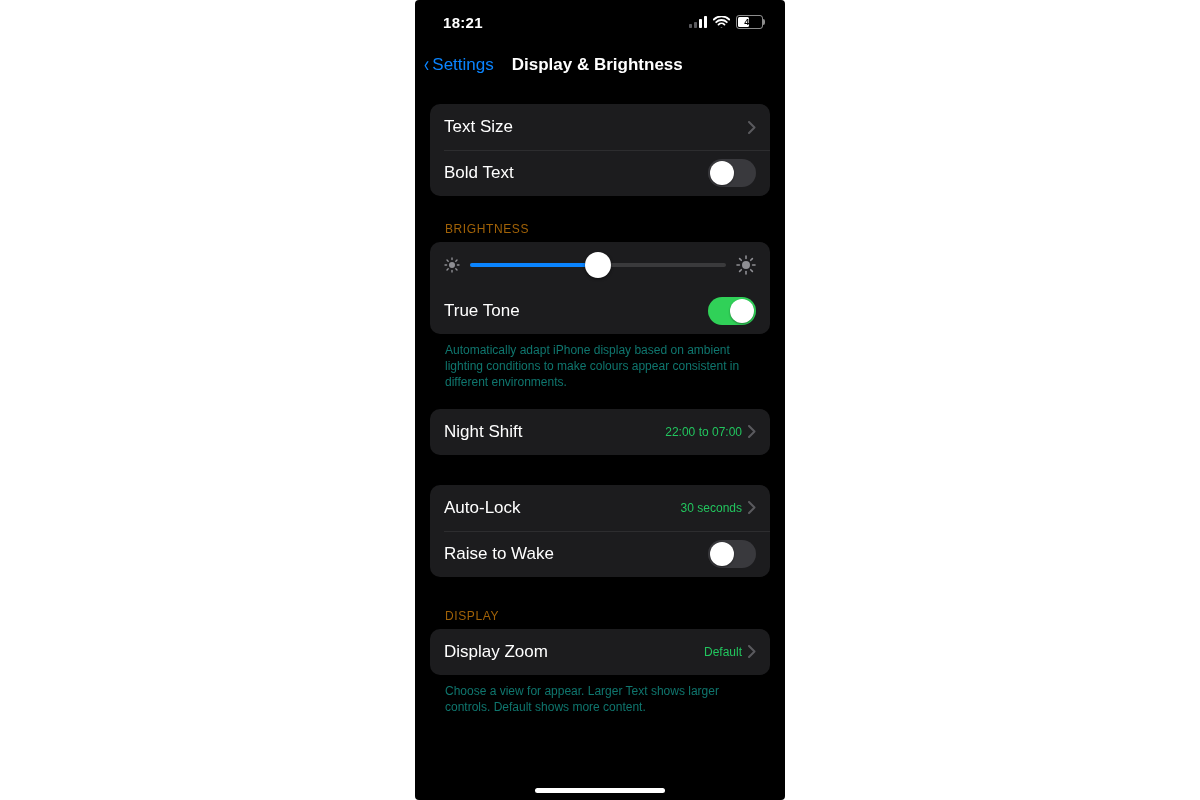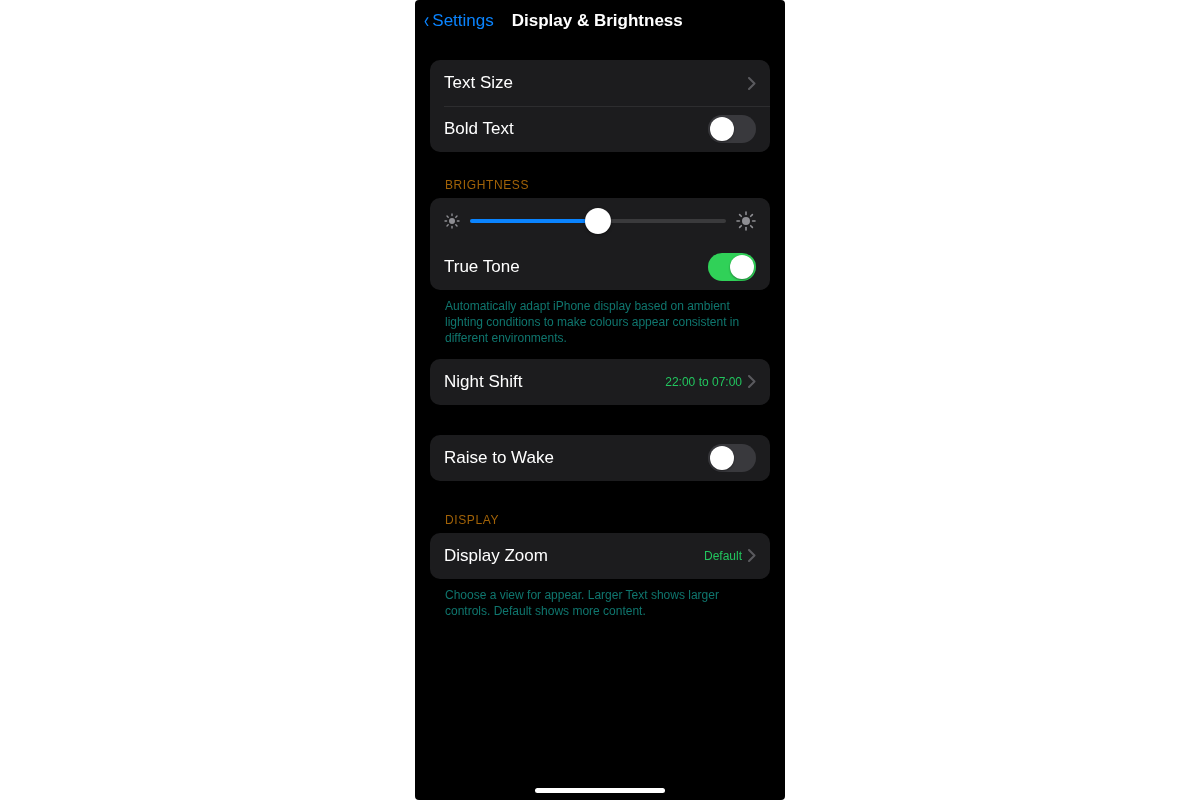--- a/index.html
+++ b/index.html
@@ -251,20 +251,45 @@
     background: #ffffff;
     border-radius: 3px;
   }
 </style>
 </head>
 <body>
 
 <div class="stage">
   <div class="phone">
 
+    <div class="status-bar">
+      <div>18:21</div>
+      <div class="status-right">
+        <span class="signal-icon">
+          <svg width="18" height="12" viewBox="0 0 18 12">
+            <rect x="0" y="8" width="3" height="4" rx="0.8" fill="#5a5a5e"></rect>
+            <rect x="5" y="6" width="3" height="6" rx="0.8" fill="#5a5a5e"></rect>
+            <rect x="10" y="3" width="3" height="9" rx="0.8" fill="#ffffff"></rect>
+            <rect x="15" y="0" width="3" height="12" rx="0.8" fill="#ffffff"></rect>
+          </svg>
+        </span>
+        <span class="wifi-icon">
+          <svg width="17" height="12" viewBox="0 0 17 12">
+            <path d="M8.5 11.5 a1.6 1.6 0 1 0 0.001 0 Z" fill="#fff"></path>
+            <path d="M3.2 6.2 a7.5 7.5 0 0 1 10.6 0" stroke="#fff" stroke-width="1.8" fill="none" stroke-linecap="round"></path>
+            <path d="M0.8 3.5 a11 11 0 0 1 15.4 0" stroke="#fff" stroke-width="1.8" fill="none" stroke-linecap="round"></path>
+            <path d="M5.5 8.6 a4.3 4.3 0 0 1 6 0" stroke="#fff" stroke-width="1.8" fill="none" stroke-linecap="round"></path>
+          </svg>
+        </span>
+        <span class="battery">
+          <span class="fill" style="width:11px"></span>
+          <span class="pct">47</span>
+        </span>
+      </div>
+    </div>
 
     <div class="nav-bar">
       <div class="nav-back">
         <span class="chev">‹</span>
         <span>Settings</span>
       </div>
       <div class="nav-title">Display &amp; Brightness</div>
     </div>
 
     <div class="content">
@@ -331,35 +356,45 @@
         <div class="row">
           <span class="label">True Tone</span>
           <span class="spacer"></span>
           <span class="toggle on">
             <span class="knob"></span>
           </span>
         </div>
       </div>
       <div class="section-footer">Automatically adapt iPhone display based on ambient lighting conditions to make colours appear consistent in different environments.</div>
 
-      <div class="group" style="margin-top:12px">
+      <div class="group" style="margin-top:18px">
         <div class="row">
           <span class="label">Night Shift</span>
           <span class="spacer"></span>
           <span class="value">22:00 to 07:00</span>
           <span class="chevron">
             <svg width="8" height="13" viewBox="0 0 8 13">
                 <path d="M1 1 L6.5 6.5 L1 12" stroke="#5a5a5e" stroke-width="2" fill="none" stroke-linecap="round" stroke-linejoin="round"></path>
               </svg>
           </span>
         </div>
       </div>
 
       <div class="group" style="margin-top:30px">
         <div class="row">
+          <span class="label">Auto-Lock</span>
+          <span class="spacer"></span>
+          <span class="value">30 seconds</span>
+          <span class="chevron">
+            <svg width="8" height="13" viewBox="0 0 8 13">
+                <path d="M1 1 L6.5 6.5 L1 12" stroke="#5a5a5e" stroke-width="2" fill="none" stroke-linecap="round" stroke-linejoin="round"></path>
+              </svg>
+          </span>
+        </div>
+        <div class="row">
           <span class="label">Raise to Wake</span>
           <span class="spacer"></span>
           <span class="toggle">
             <span class="knob"></span>
           </span>
         </div>
       </div>
 
       <div class="section-header" style="margin-top:32px">DISPLAY</div>
 

